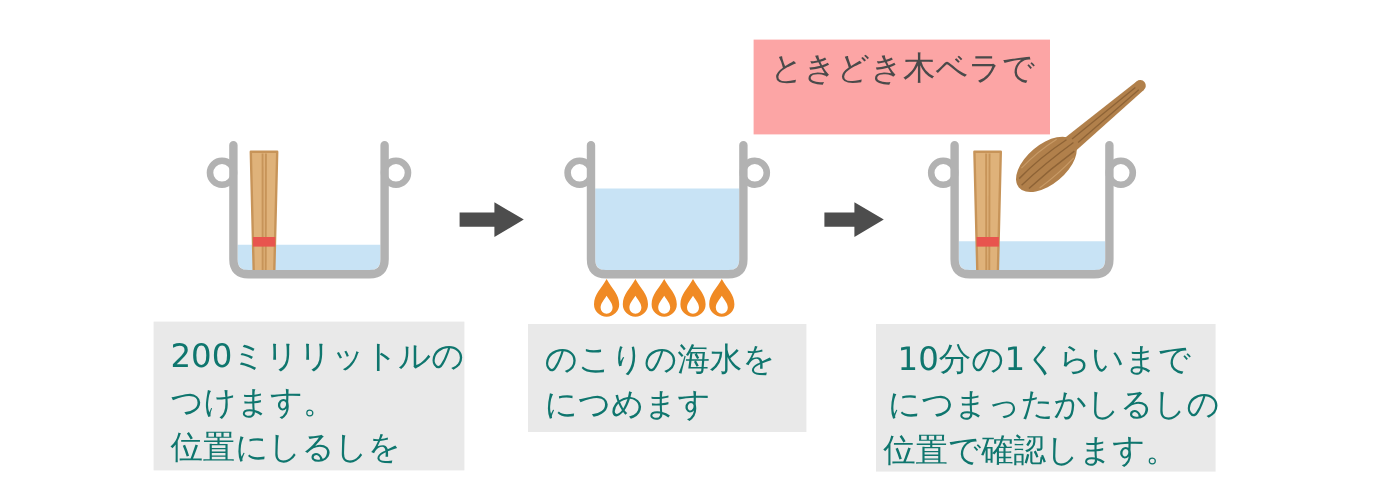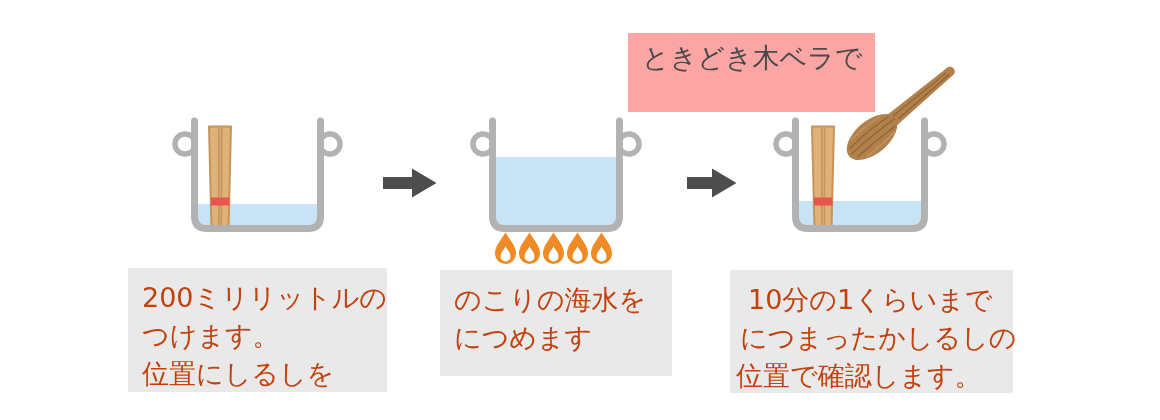--- a/index.html
+++ b/index.html
@@ -2,21 +2,21 @@
 <html><head>
 <meta charset="utf-8">
 <style>
   html,body{margin:0;padding:0;}
   body{
     width:1160px;height:420px;position:relative;background:#ffffff;overflow:hidden;
     font-family:"DejaVu Sans","Liberation Sans",sans-serif;
   }
   .stage{position:absolute;left:0;top:0;width:1160px;height:420px;}
   .caption{
-    position:absolute;background:#e9e9e9;color:#c2410c;
+    position:absolute;background:#e9e9e9;color:#0f766e;
     font-size:27px;line-height:38px;font-weight:500;
     padding:11px 14px;box-sizing:border-box;white-space:nowrap;
   }
   .caption span{display:block;}
   .note{
     position:absolute;background:#fca5a5;color:#4a4a4a;
     font-size:27px;line-height:37px;font-weight:500;
     padding:6px 14px;box-sizing:border-box;white-space:nowrap;
   }
   .note span{display:block;}
@@ -101,21 +101,21 @@
 <div class="note" style="left:628px;top:33px;width:247px;height:79px;">
   <span>ときどき木ベラで</span>
 </div>
 
 <div class="caption" style="left:128px;top:268px;width:259px;height:124px;">
   <span>200ミリリットルの</span>
   <span>つけます。</span>
   <span>位置にしるしを</span>
 </div>
 
-<div class="caption" style="left:440px;top:270px;width:232px;height:106px;">
+<div class="caption" style="left:440px;top:270px;width:232px;height:90px;">
   <span>のこりの海水を</span>
   <span>につめます</span>
 </div>
 
 <div class="caption" style="left:730px;top:270px;width:283px;height:123px;padding-left:18px;">
   <span>10分の1くらいまで</span>
   <span style="margin-left:-8px;">につまったかしるしの</span>
   <span style="margin-left:-12px;">位置で確認します。</span>
 </div>
 

